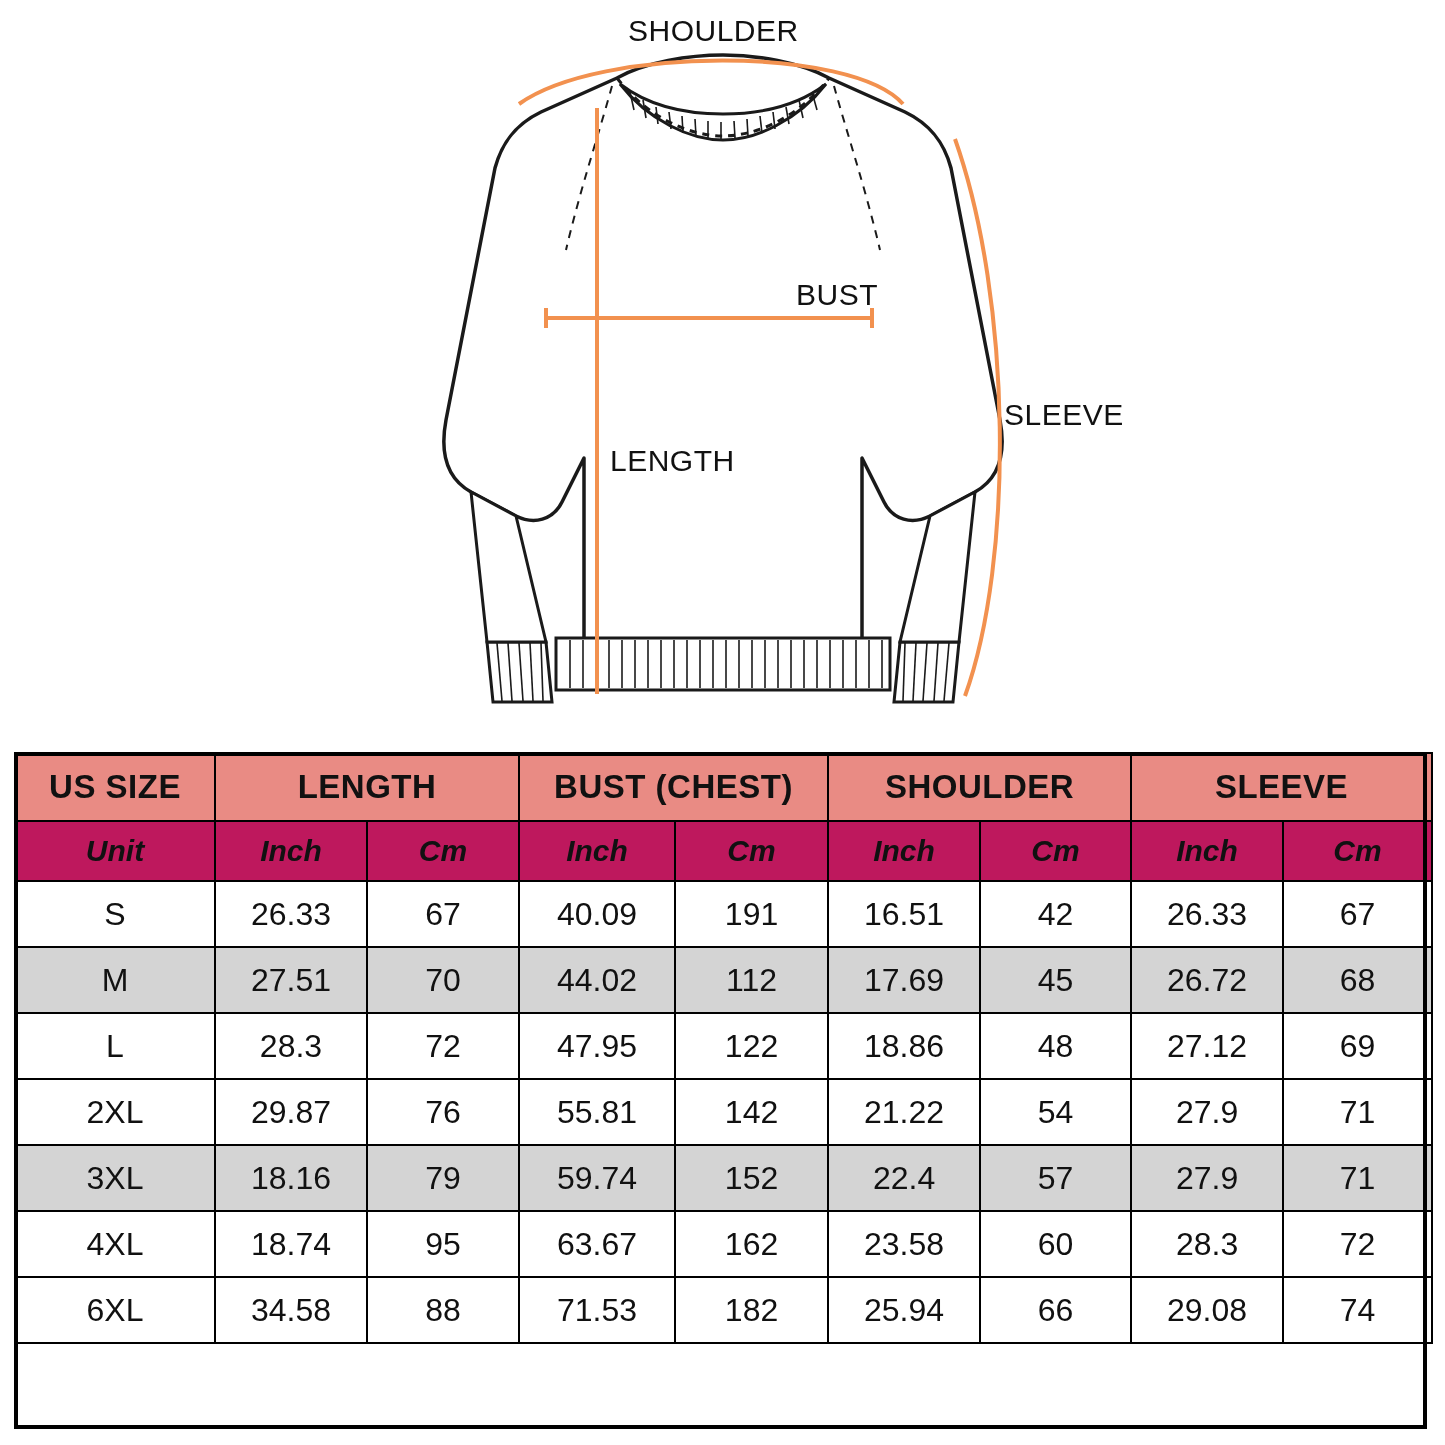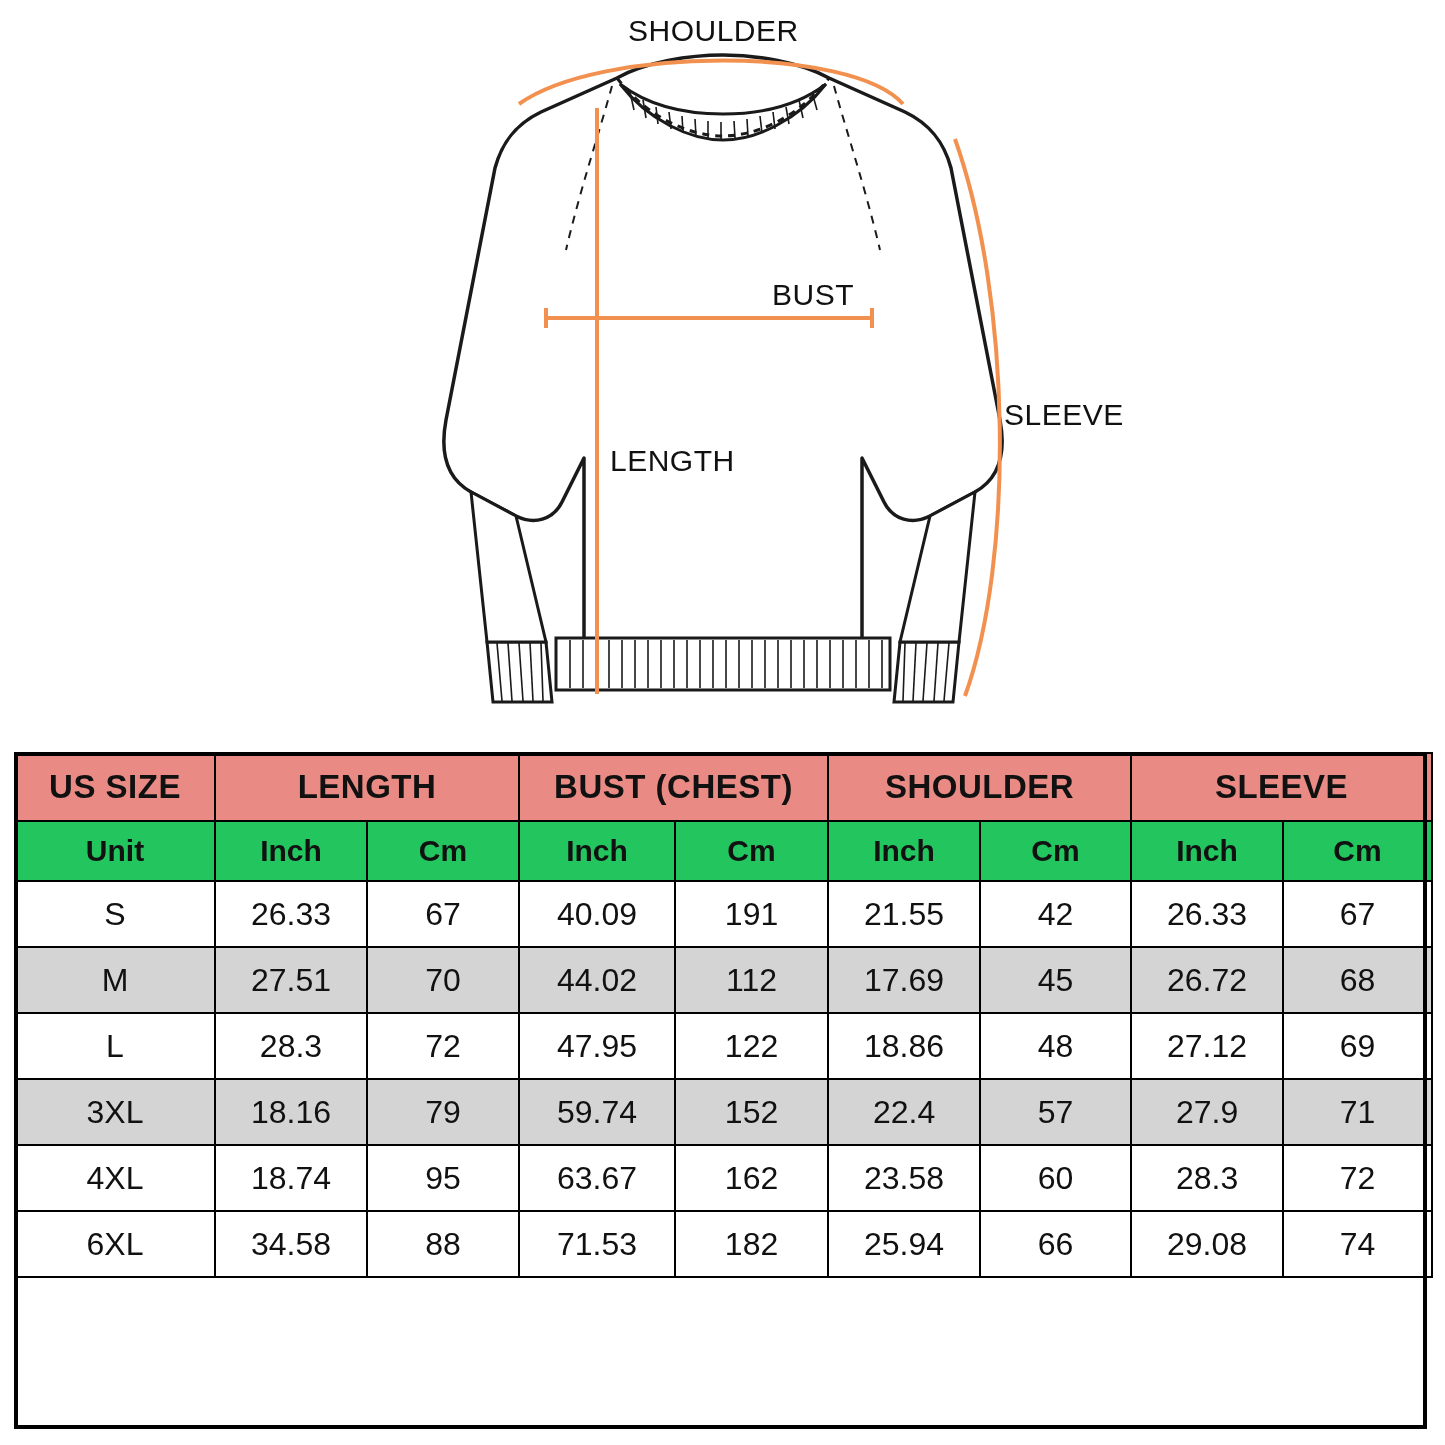--- a/index.html
+++ b/index.html
@@ -33,21 +33,21 @@
   }
   .anno {
     position: absolute;
     font-family: "Liberation Sans", sans-serif;
     font-size: 30px;
     letter-spacing: 0.5px;
     color: #111111;
     white-space: nowrap;
   }
   .anno-shoulder { left: 628px; top: 14px; }
-  .anno-bust     { left: 772px; top: 278px; }
+  .anno-bust     { left: 796px; top: 278px; }
   .anno-sleeve   { left: 1004px; top: 398px; }
   .anno-length   { left: 610px; top: 444px; }
 
   
   .table-wrap {
     position: absolute;
     left: 14px;
     top: 752px;
     width: 1417px;
   }
@@ -64,24 +64,25 @@
     color: #111111;
   }
   table.size-chart thead th.group {
     background: #e98b84;
     font-size: 33px;
     font-weight: bold;
     height: 64px;
     letter-spacing: 0.5px;
   }
   table.size-chart thead th.unit {
-    background: #22c55e;
+    background: #be185d;
     font-size: 30px;
     font-weight: bold;
     height: 56px;
+    font-style: italic;
   }
   table.size-chart tbody td {
     font-size: 32px;
     height: 62px;
     font-weight: normal;
   }
   table.size-chart tbody tr.alt td {
     background: #d4d4d4;
   }
   table.size-chart tbody tr.plain td {
@@ -283,21 +284,21 @@
           <th class="unit">Cm</th>
         </tr>
       </thead>
       <tbody>
         <tr class="plain">
           <td>S</td>
           <td>26.33</td>
           <td>67</td>
           <td>40.09</td>
           <td>191</td>
-          <td>21.55</td>
+          <td>16.51</td>
           <td>42</td>
           <td>26.33</td>
           <td>67</td>
         </tr>
         <tr class="alt">
           <td>M</td>
           <td>27.51</td>
           <td>70</td>
           <td>44.02</td>
           <td>112</td>
@@ -310,20 +311,31 @@
           <td>L</td>
           <td>28.3</td>
           <td>72</td>
           <td>47.95</td>
           <td>122</td>
           <td>18.86</td>
           <td>48</td>
           <td>27.12</td>
           <td>69</td>
         </tr>
+        <tr class="plain">
+          <td>2XL</td>
+          <td>29.87</td>
+          <td>76</td>
+          <td>55.81</td>
+          <td>142</td>
+          <td>21.22</td>
+          <td>54</td>
+          <td>27.9</td>
+          <td>71</td>
+        </tr>
         <tr class="alt">
           <td>3XL</td>
           <td>18.16</td>
           <td>79</td>
           <td>59.74</td>
           <td>152</td>
           <td>22.4</td>
           <td>57</td>
           <td>27.9</td>
           <td>71</td>

